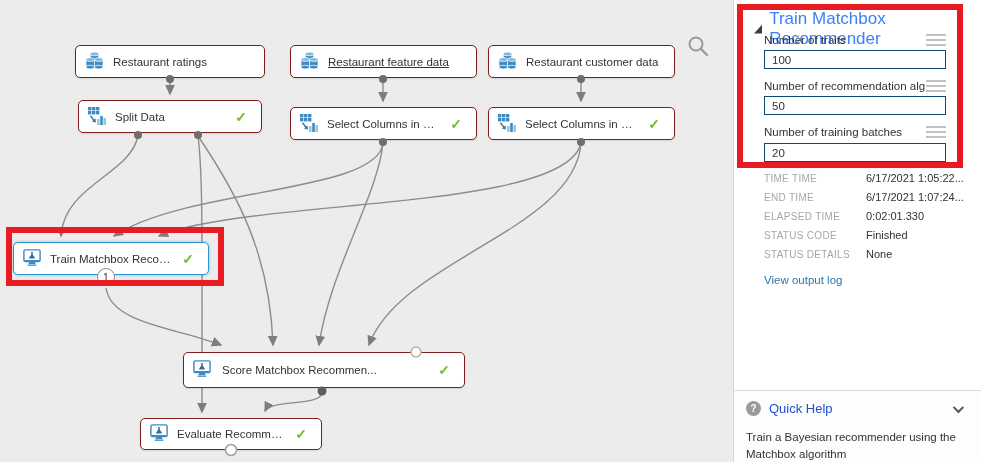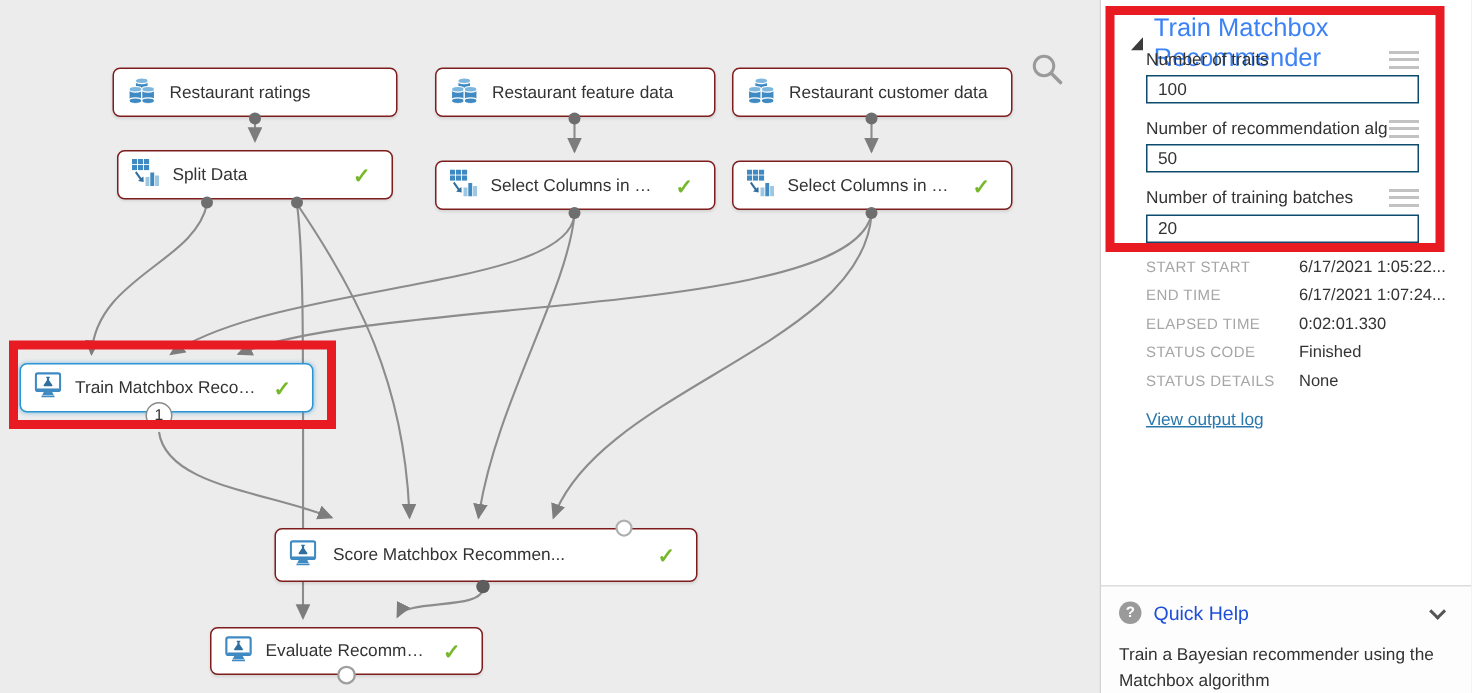--- a/index.html
+++ b/index.html
@@ -13,21 +13,21 @@
 
   .node { position:absolute; z-index:10; background:#fff; border:1px solid #7f1d1d; border-radius:5px;
           display:flex; align-items:center; padding:0 10px 0 9px; gap:9px;
           box-shadow:0 1px 2px rgba(0,0,0,.10); cursor:pointer; }
   .node .lbl { white-space:nowrap; overflow:hidden; text-overflow:ellipsis; flex:1 1 auto; color:#333; font-size:11.5px; }
   .node .chk { color:#76b82a; font-size:14px; font-weight:bold; margin-left:auto; padding-right:4px; flex:0 0 auto; }
   .node.selected { border:1.5px solid #2e95d3; box-shadow:0 0 3px rgba(46,149,211,.55); }
 
   .n-ratings  { left:75px;  top:45px;  width:190px; height:33px; }
   .n-split    { left:78px;  top:100px; width:184px; height:33px; }
-  .n-feature  { left:290px; top:45px;  width:187px; height:33px; }
+  .n-feature  { left:290px; top:45px;  width:187px; height:33px;text-decoration:underline; }
   .n-selectm  { left:290px; top:107px; width:187px; height:33px; }
   .n-customer { left:488px; top:45px;  width:187px; height:33px; }
   .n-selectr  { left:488px; top:107px; width:187px; height:33px; }
   .n-train    { left:13px;  top:242px; width:196px; height:33px; }
   .n-score    { left:183px; top:352px; width:282px; height:36px;gap:11px; }
   .n-eval     { left:140px; top:418px; width:182px; height:32px; }
 
   .badge { position:absolute; left:97px; top:268px; width:18px; height:18px; border-radius:50%;
            background:#fff; border:1.5px solid #8a8a8a; z-index:35; display:flex; align-items:center;
            justify-content:center; font-size:10.5px; color:#333; }
@@ -47,21 +47,21 @@
 
   .p-label { position:absolute; left:30px; width:162px; font-size:11.5px; color:#333; white-space:nowrap;
              overflow:hidden; }
   .p-menu  { position:absolute; left:192px; width:20px; height:13px; cursor:pointer;
              background:repeating-linear-gradient(#c2c2c2 0 2px, transparent 2px 5px); }
   .p-input { position:absolute; left:30px; width:182px; height:19px; border:1px solid #0c4a6e;
              font-family:"Liberation Sans", sans-serif; font-size:11.5px; color:#333; padding:0 7px; background:#fff; }
 
   .s-label { position:absolute; left:30px; font-size:10px; color:#a6a6a6; letter-spacing:.3px; }
   .s-value { position:absolute; left:132px; font-size:11px; color:#333; white-space:nowrap; }
-  .p-link  { position:absolute; left:30px; top:274px; color:#2878ae; font-size:11.5px; cursor:pointer;text-decoration:underline; }
+  .p-link  { position:absolute; left:30px; top:274px; color:#2878ae; font-size:11.5px; cursor:pointer; }
 
   .qhelp { position:absolute; left:0; right:0; top:390px; bottom:0; background:#fdfdfd;
            border-top:1px solid #dcdcdc; padding:10px 12px 0 12px; }
   .qhelp-head { display:flex; align-items:center; gap:8px; cursor:pointer; }
   .q-icon { width:15px; height:15px; border-radius:50%; background:#9a9a9a; color:#fff; font-size:10px;
             font-weight:bold; display:flex; align-items:center; justify-content:center; flex:0 0 auto; }
   .q-title { font-size:13px; color:#1d4ed8; }
   .q-chev { margin-left:auto; margin-right:8px; width:8px; height:8px; border-right:2px solid #555;
             border-bottom:2px solid #555; transform:rotate(45deg) translateY(-2px); cursor:pointer; }
   .q-body { margin-top:13px; font-size:11.5px; color:#333; line-height:1.5; width:236px; }
@@ -293,21 +293,21 @@
   <input class="p-input" style="top: 50px;" value="100">
 
   <div class="p-label" style="top:80px">Number of recommendation alg...</div>
   <div class="p-menu" style="top:80px"></div>
   <input class="p-input" style="top: 96px;" value="50">
 
   <div class="p-label" style="top:126px">Number of training batches</div>
   <div class="p-menu" style="top:126px"></div>
   <input class="p-input" style="top: 143px;" value="20">
 
-  <div class="s-label" style="top:173px">START START</div>
+  <div class="s-label" style="top:173px">TIME TIME</div>
   <div class="s-value" style="top:172px">6/17/2021 1:05:22...</div>
   <div class="s-label" style="top:192px">END TIME</div>
   <div class="s-value" style="top:191px">6/17/2021 1:07:24...</div>
   <div class="s-label" style="top:211px">ELAPSED TIME</div>
   <div class="s-value" style="top:210px">0:02:01.330</div>
   <div class="s-label" style="top:230px">STATUS CODE</div>
   <div class="s-value" style="top:229px">Finished</div>
   <div class="s-label" style="top:249px">STATUS DETAILS</div>
   <div class="s-value" style="top:248px">None</div>
 

